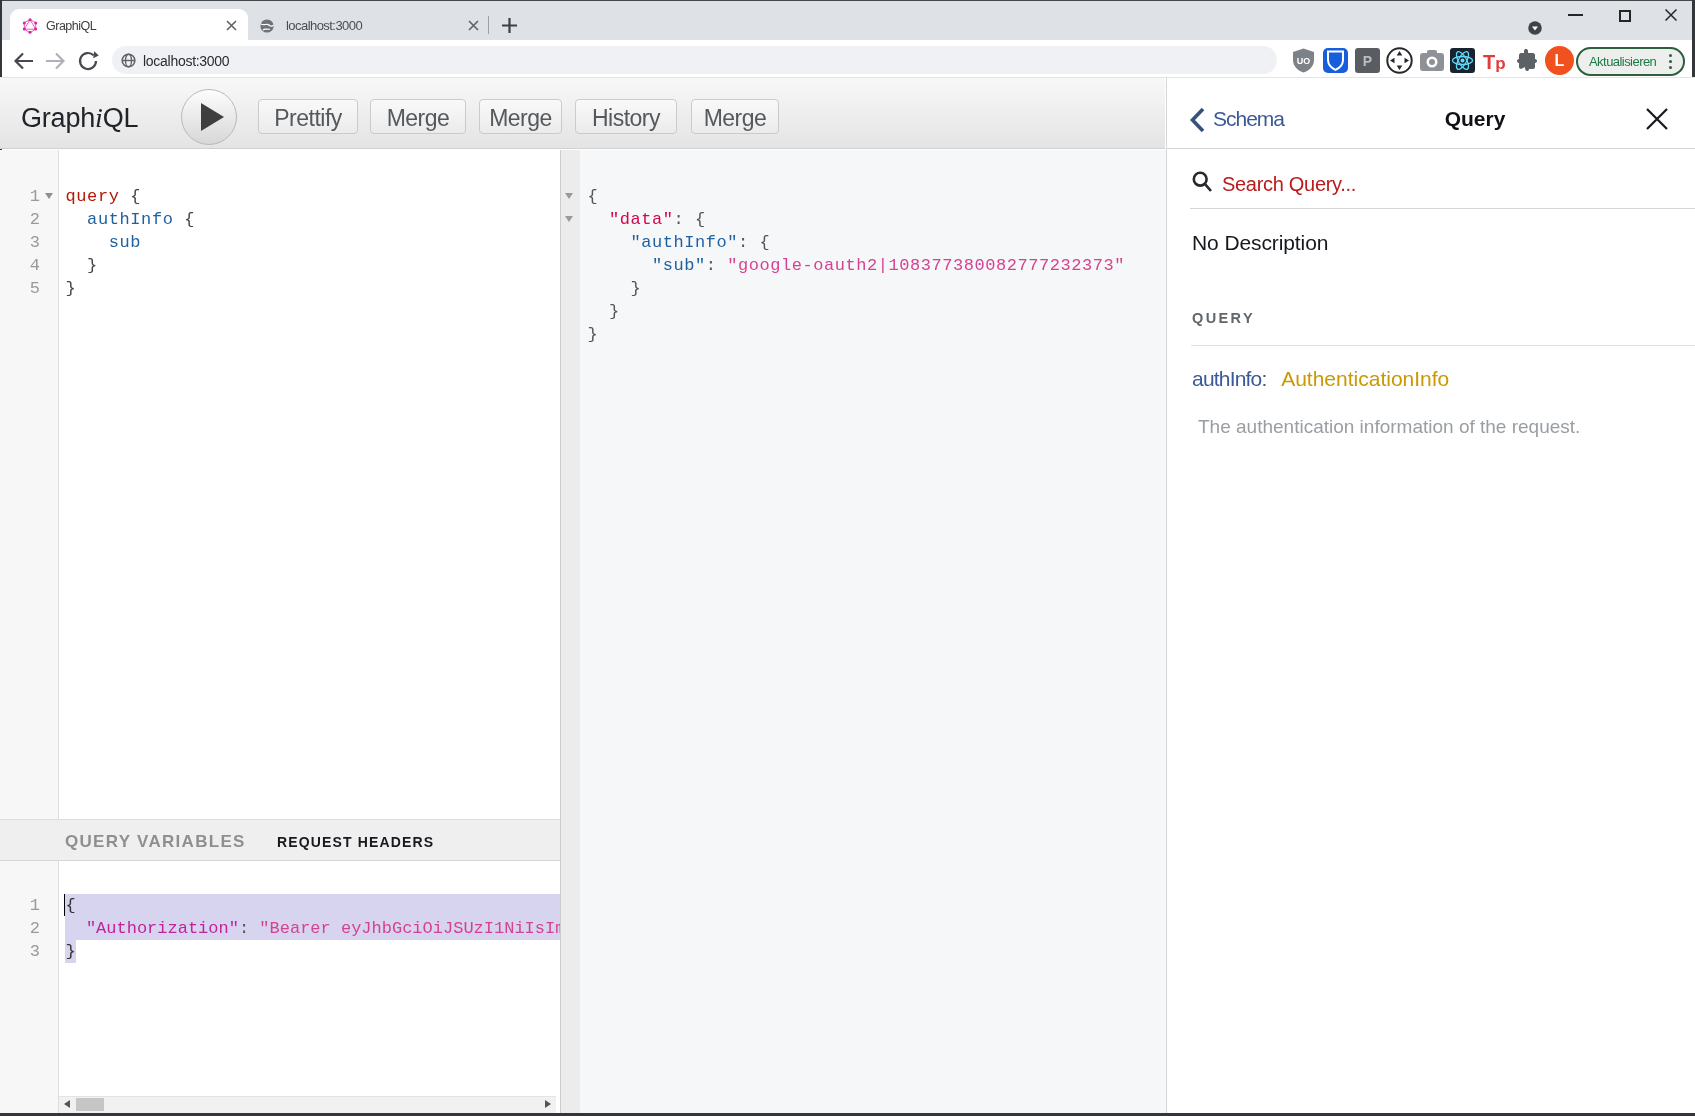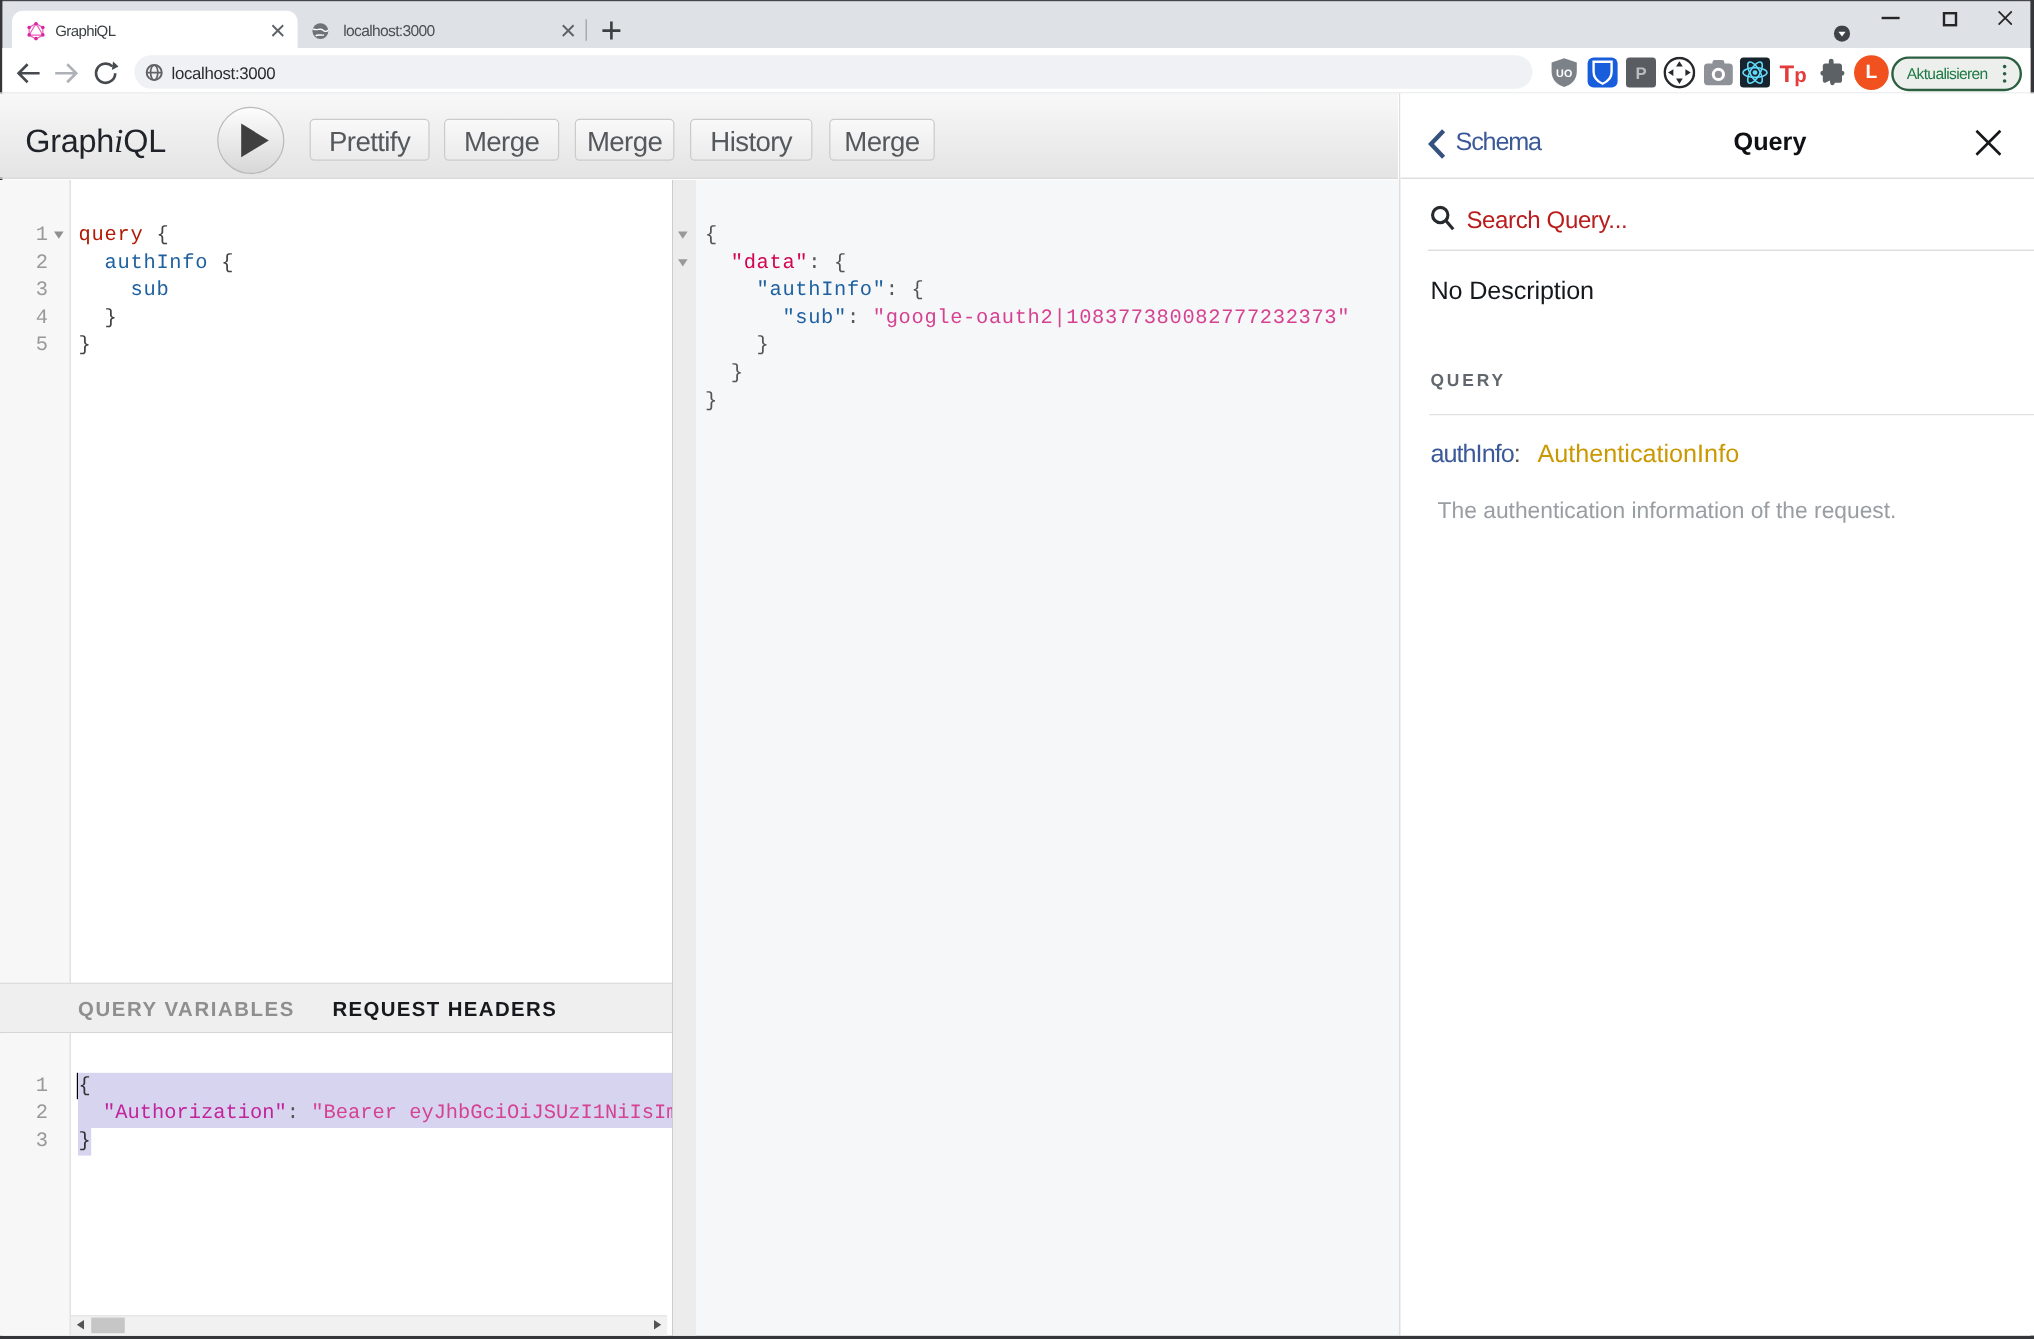--- a/index.html
+++ b/index.html
@@ -165,21 +165,21 @@
   <div class="abs" style="left:45px;top:193px;width:0;height:0;border-left:4.5px solid transparent;border-right:4.5px solid transparent;border-top:6px solid #8f8f8f;"></div>
 
   <div class="abs mono lsq" style="left:65.5px;top:185px;"><span style="color:#B11A04">query</span> <span style="color:#444">{</span></div>
   <div class="abs mono lsq" style="left:65.5px;top:208px;">  <span style="color:#1F61A0">authInfo</span> <span style="color:#444">{</span></div>
   <div class="abs mono lsq" style="left:65.5px;top:231px;">    <span style="color:#1F61A0">sub</span></div>
   <div class="abs mono lsq" style="left:65.5px;top:254px;">  <span style="color:#444">}</span></div>
   <div class="abs mono lsq" style="left:65.5px;top:277px;"><span style="color:#444">}</span></div>
 
   <div class="abs" style="left:0;top:819px;width:560px;height:42px;background:#efefef;border-top:1px solid #ddd;border-bottom:1px solid #d6d6d6;"></div>
   <div class="abs" style="left:65px;top:831px;font-size:17px;line-height:22px;font-weight:bold;letter-spacing:1.3px;color:#8f8f8f;text-align:center;">QUERY VARIABLES</div>
-  <div class="abs" style="left:277px;top:831px;font-size:17px;line-height:22px;font-weight:bold;letter-spacing:1.15px;color:#17191d;text-align:center;">REQUEST HEADERS</div>
+  <div class="abs" style="left:277px;top:831px;font-size:14px;line-height:22px;font-weight:bold;letter-spacing:1.15px;color:#17191d;text-align:center;">REQUEST HEADERS</div>
 
   <div class="abs" style="left:0;top:861px;width:560px;height:252px;background:#fff;"></div>
   <div class="abs" style="left:0;top:861px;width:59px;height:252px;background:#f7f7f7;border-right:1px solid #ddd;"></div>
   <div class="abs num" style="left:0;top:894px;">1</div>
   <div class="abs num" style="left:0;top:917px;">2</div>
   <div class="abs num" style="left:0;top:940px;">3</div>
 
   <div class="abs" style="left:64.5px;top:894px;width:495.5px;height:46px;background:#d7d4f0;"></div>
   <div class="abs" style="left:64.5px;top:940px;width:11px;height:23px;background:#d7d4f0;"></div>
 

